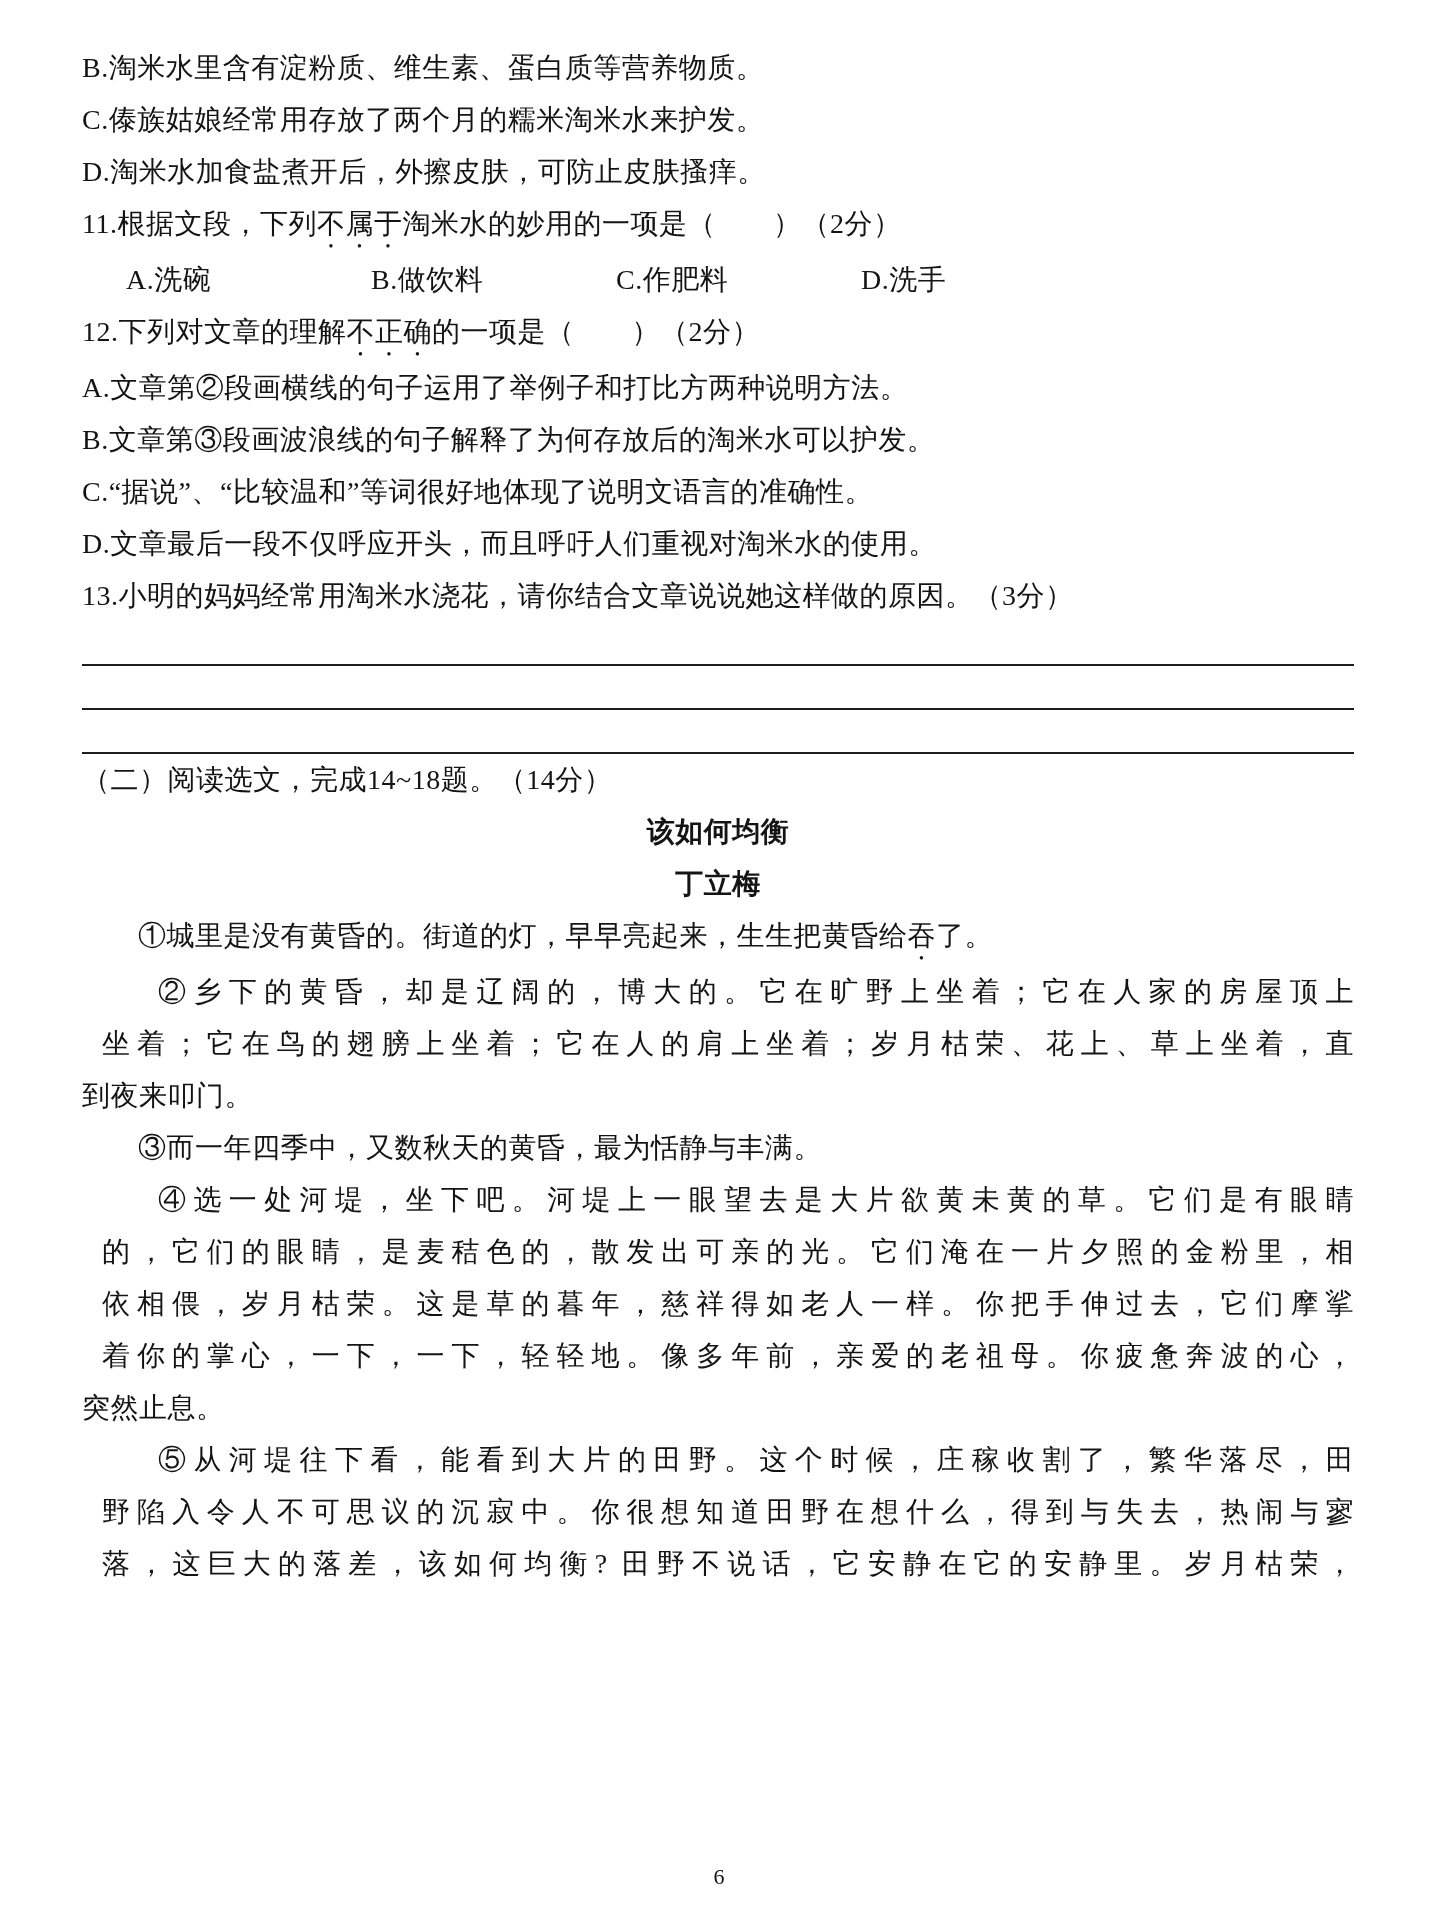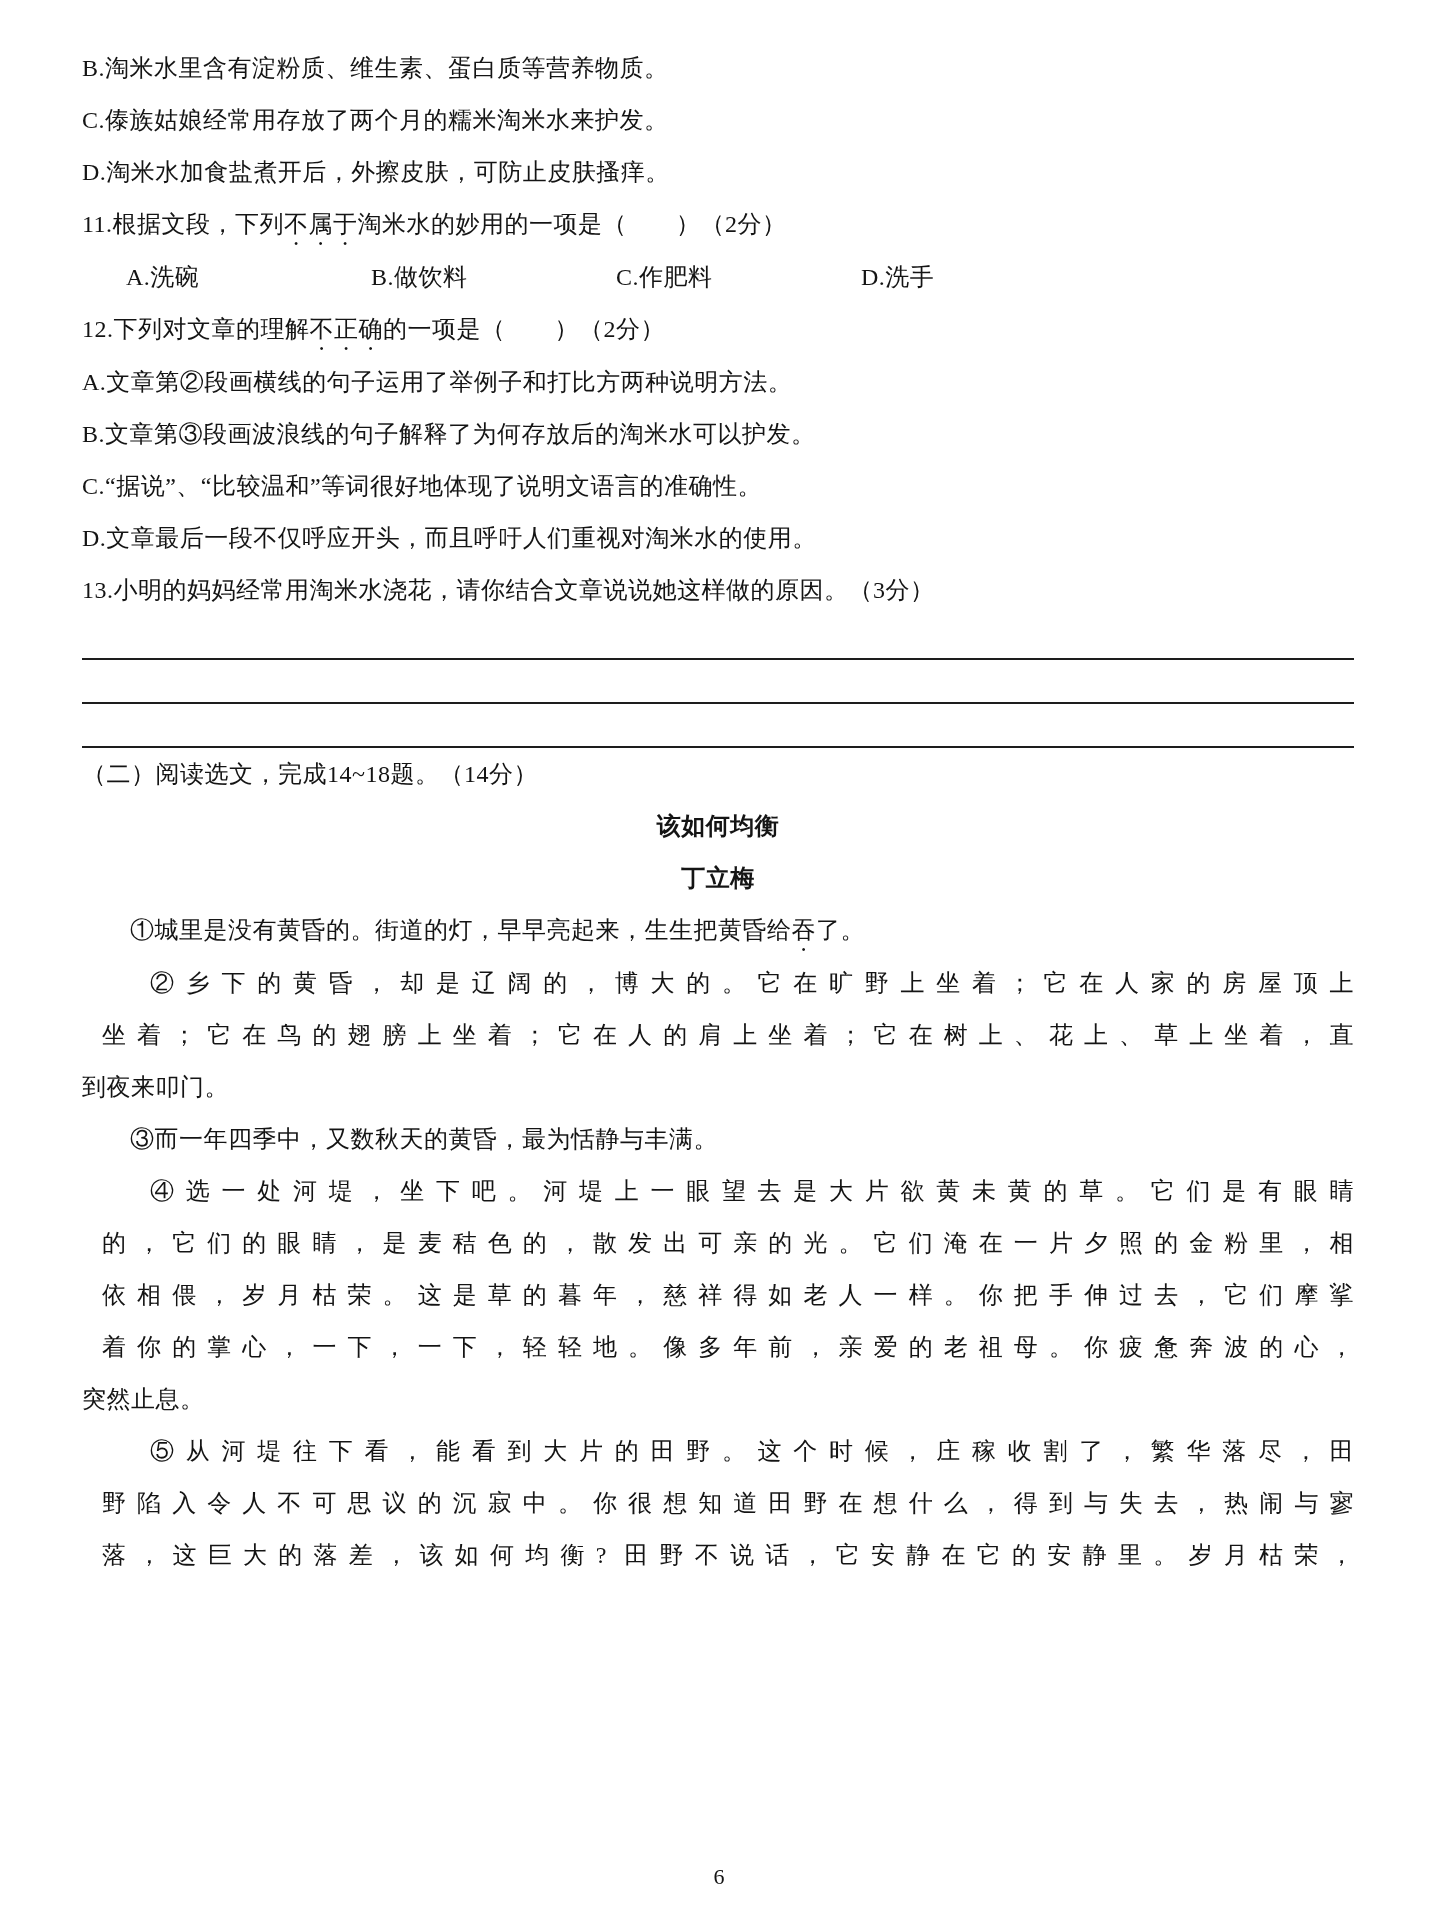--- a/index.html
+++ b/index.html
@@ -9,21 +9,21 @@
     height: 1920px;
     margin: 0 auto;
     background: #ffffff;
     position: relative;
     padding: 42px 84px 0 82px;
     font-family: "Liberation Serif", "DejaVu Serif", serif;
     color: #141414;
   }
   .doc { width: 100%; }
   .dline {
-    font-size: 24px;
+    font-size: 28px;
     line-height: 52px;
     letter-spacing: 0.5px;
     white-space: normal;
   }
   .jline { text-align: justify; text-align-last: justify; margin-left: 20px; }
   .indent { text-indent: 2em; }
   .center { text-align: center; text-align-last: center; }
   .bold { font-weight: bold; }
   .blank {
     height: 44px;
@@ -64,21 +64,21 @@
       <div class="dline">D.文章最后一段不仅呼应开头，而且呼吁人们重视对淘米水的使用。</div>
       <div class="dline">13.小明的妈妈经常用淘米水浇花，请你结合文章说说她这样做的原因。（3分）</div>
       <div class="blank"></div>
       <div class="blank"></div>
       <div class="blank"></div>
       <div class="dline">（二）阅读选文，完成14~18题。（14分）</div>
       <div class="dline center bold">该如何均衡</div>
       <div class="dline center bold">丁立梅</div>
       <div class="dline indent">①城里是没有黄昏的。街道的灯，早早亮起来，生生把黄昏给<span class="emph">吞</span>了。</div>
       <div class="dline jline indent">②乡下的黄昏，却是辽阔的，博大的。它在旷野上坐着；它在人家的房屋顶上</div>
-      <div class="dline jline">坐着；它在鸟的翅膀上坐着；它在人的肩上坐着；它在树上、花上、草上坐着，直</div>
+      <div class="dline jline">坐着；它在鸟的翅膀上坐着；它在人的肩上坐着；岁月枯荣、花上、草上坐着，直</div>
       <div class="dline">到夜来叩门。</div>
       <div class="dline indent">③而一年四季中，又数秋天的黄昏，最为恬静与丰满。</div>
       <div class="dline jline indent">④选一处河堤，坐下吧。河堤上一眼望去是大片欲黄未黄的草。它们是有眼睛</div>
       <div class="dline jline">的，它们的眼睛，是麦秸色的，散发出可亲的光。它们淹在一片夕照的金粉里，相</div>
       <div class="dline jline">依相偎，岁月枯荣。这是草的暮年，慈祥得如老人一样。你把手伸过去，它们摩挲</div>
       <div class="dline jline">着你的掌心，一下，一下，轻轻地。像多年前，亲爱的老祖母。你疲惫奔波的心，</div>
       <div class="dline">突然止息。</div>
       <div class="dline jline indent">⑤从河堤往下看，能看到大片的田野。这个时候，庄稼收割了，繁华落尽，田</div>
       <div class="dline jline">野陷入令人不可思议的沉寂中。你很想知道田野在想什么，得到与失去，热闹与寥</div>
       <div class="dline jline">落，这巨大的落差，该如何均衡? 田野不说话，它安静在它的安静里。岁月枯荣，</div>

